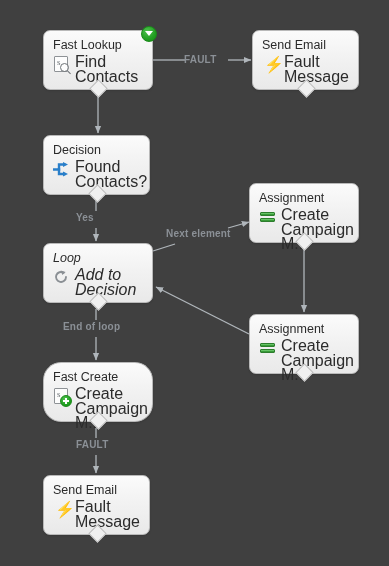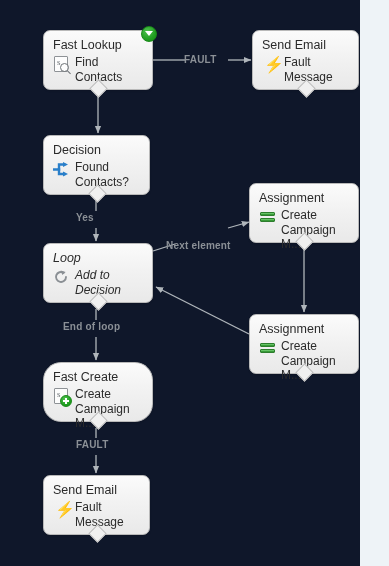--- a/index.html
+++ b/index.html
@@ -2,23 +2,23 @@
 <html><head>
 <meta charset="utf-8">
 <style>
   html, body {
     margin: 0;
     padding: 0;
     background: #eef3f7;
   }
   #canvas {
     position: relative;
-    width: 360px;
+    width: 389px;
     height: 566px;
-    background: #0f172a;
+    background: #404040;
     overflow: hidden;
     font-family: "Liberation Sans", sans-serif;
   }
   #edge-layer {
     position: absolute;
     left: 0; top: 0;
     width: 389px;
     height: 566px;
     pointer-events: none;
   }
@@ -44,21 +44,21 @@
     gap: 5px;
   }
   .node-icon {
     flex: 0 0 auto;
     width: 17px;
     height: 17px;
     position: relative;
     margin-top: 1px;
   }
   .node-sub {
-    font-size: 12px;
+    font-size: 16px;
     color: #2b2b2b;
     line-height: 14.5px;
   }
   .handle {
     position: absolute;
     width: 11px;
     height: 11px;
     background: #f0f0f0;
     border: 1px solid #bdbdbd;
     transform: rotate(45deg);
@@ -308,19 +308,19 @@
       </span>
       <span class="node-sub">Fault Message</span>
     </div>
     <div class="handle"></div>
   </div>
 
   <div class="edge-label" style="left:184px; top:54px;">FAULT</div>
 
   <div class="edge-label" style="left:76px; top:212px;">Yes</div>
 
-  <div class="edge-label" style="left:166px; top:240px;">Next element</div>
+  <div class="edge-label" style="left:166px; top:228px;">Next element</div>
 
   <div class="edge-label" style="left:63px; top:321px;">End of loop</div>
 
   <div class="edge-label" style="left:76px; top:439px;">FAULT</div>
 
 </div>
 
 </body></html>

